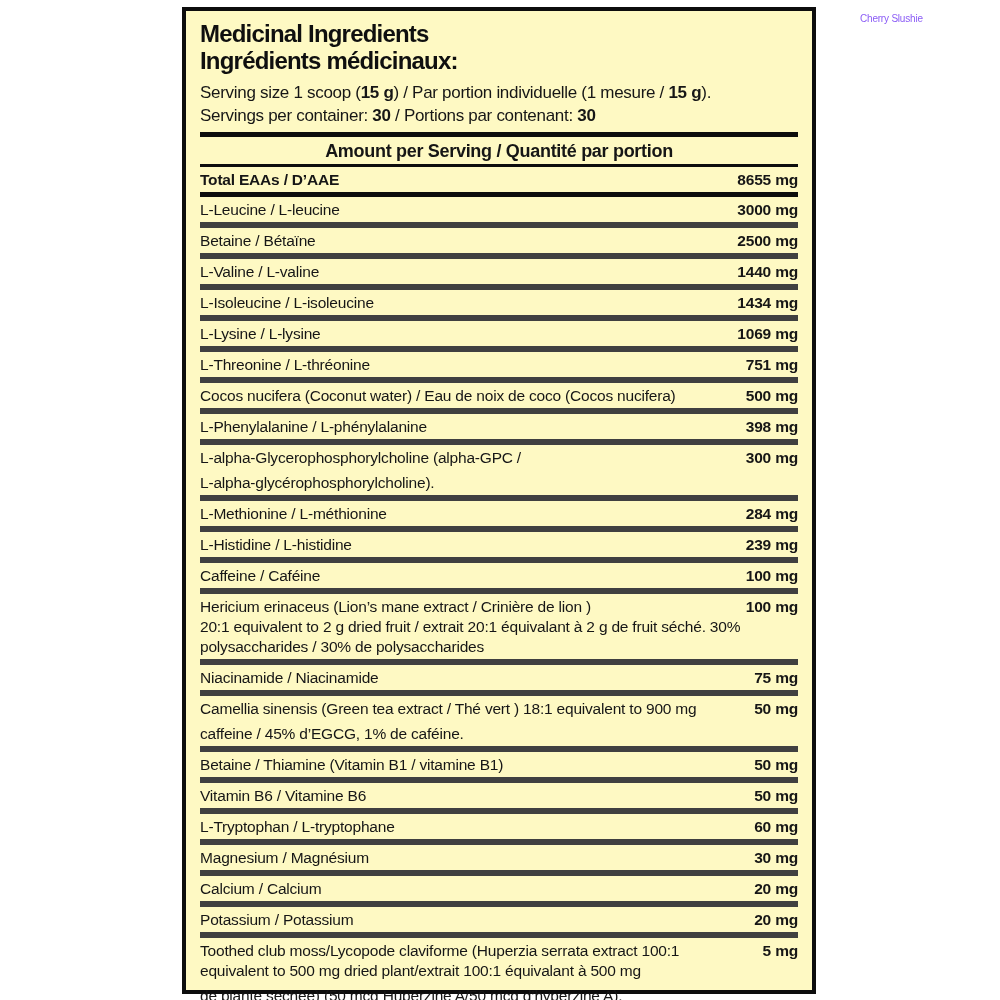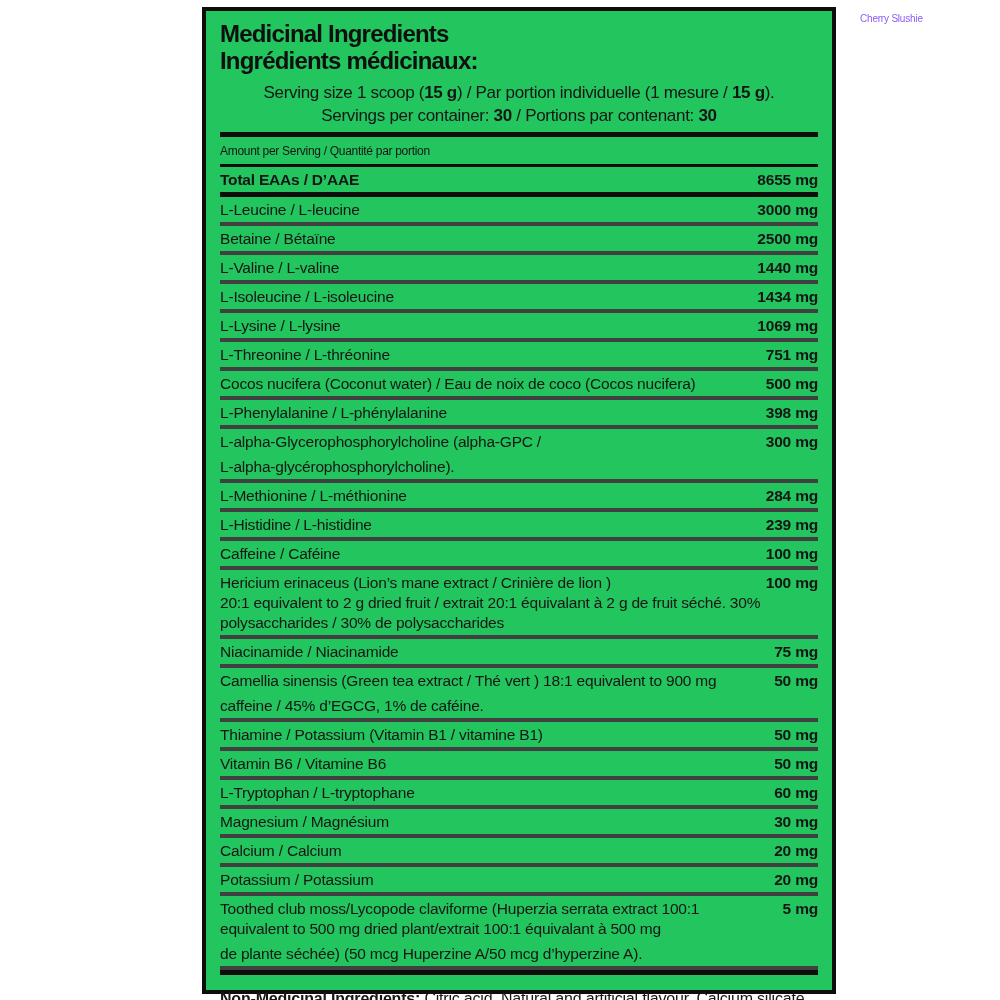--- a/index.html
+++ b/index.html
@@ -16,23 +16,22 @@
     font-size: 10px;
     color: #8b5cf6;
     letter-spacing: -0.2px;
     white-space: nowrap;
   }
   .panel {
     position: absolute;
     left: 182px; top: 7px;
     width: 634px; height: 987px;
     border: 4px solid #0d0d0d;
-    background: #22c55e;
+    background: #fef9c3;
     padding: 9px 14px 0 14px;
-    margin-left: 20px;
   }
   .title {
     font-size: 24px;
     font-weight: 700;
     letter-spacing: -0.8px;
     line-height: 27px;
     color: #0f0f0f;
   }
   .serving-block { margin-top: 7px; }
   .fitbox {
@@ -43,40 +42,39 @@
   .fit {
     display: inline-block;
     white-space: nowrap;
     transform-origin: 0 50%;
   }
   .fit.center-origin { transform-origin: 50% 50%; }
   .serving-line {
     font-size: 17px;
     line-height: 23px;
     letter-spacing: -0.3px;
-    text-align: center;
   }
   .bar {
     background: #0d0d0d;
     width: 100%;
   }
   .bar-heavy  { height: 5px; margin-top: 5px; }
   .bar-light  { height: 3px; margin-top: 2px; }
   .bar-footer { height: 5px; }
   .col-header {
-    text-align: left;
-    font-weight: 400;
-    font-size: 12px;
+    text-align: center;
+    font-weight: 700;
+    font-size: 18px;
     line-height: 22px;
     margin-top: 3px;
     letter-spacing: -0.3px;
   }
   .rows { width: 100%; }
   .row {
-    border-bottom: 4px solid #404040;
+    border-bottom: 6px solid #404040;
     padding: 3px 0 2px 0;
     font-size: 15.5px;
     line-height: 20px;
     letter-spacing: -0.2px;
   }
   .row.sep-thick { border-bottom-width: 5px; border-bottom-color: #0d0d0d; }
   .row.sep-none  { border-bottom: none; }
   .row.bold { font-weight: 700; }
   .row-main { display: flex; align-items: flex-start; }
   .row-name-box { flex: 1 1 0; min-width: 0; overflow: hidden; white-space: nowrap; }
@@ -216,21 +214,21 @@
       </div>
       <div class="row">
         <div class="row-main">
           <div class="row-name-box"><span class="fit">Camellia sinensis (Green tea extract / Thé vert ) 18:1 equivalent to 900 mg</span></div>
           <div class="row-amount">50 mg</div>
         </div>
         <div class="row-extra fitbox gap"><span class="fit">caffeine / 45% d’EGCG, 1% de caféine.</span></div>
       </div>
       <div class="row">
         <div class="row-main">
-          <div class="row-name-box"><span class="fit">Thiamine / Potassium (Vitamin B1 / vitamine B1)</span></div>
+          <div class="row-name-box"><span class="fit">Betaine / Thiamine (Vitamin B1 / vitamine B1)</span></div>
           <div class="row-amount">50 mg</div>
         </div>
       </div>
       <div class="row">
         <div class="row-main">
           <div class="row-name-box"><span class="fit">Vitamin B6 / Vitamine B6</span></div>
           <div class="row-amount">50 mg</div>
         </div>
       </div>
       <div class="row">

